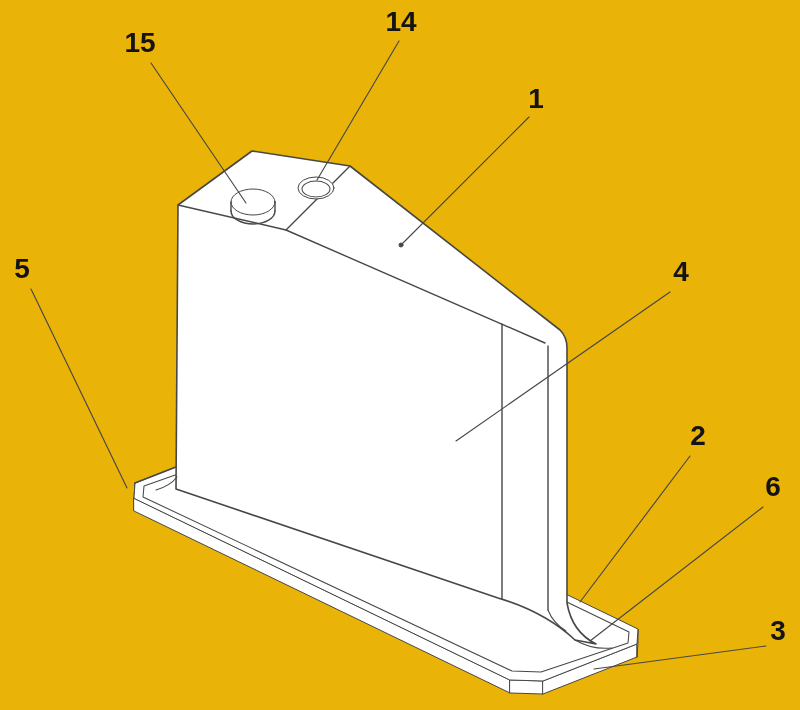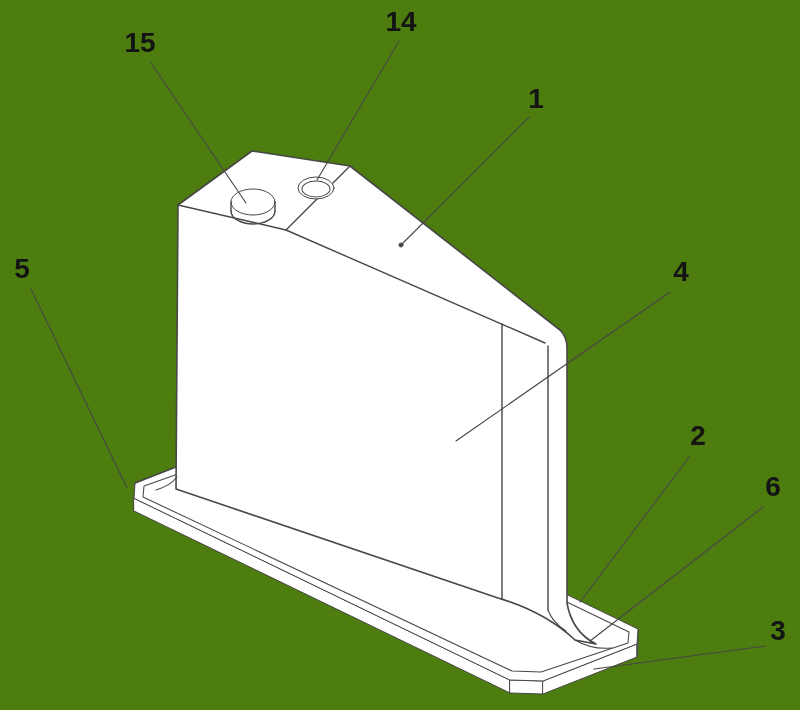--- a/index.html
+++ b/index.html
@@ -1,16 +1,16 @@
 <!DOCTYPE html>
 <html><head>
 <meta charset="utf-8">
 <style>
   html,body{margin:0;padding:0;background:#ffffff;}
-  .canvas{position:relative;width:800px;height:710px;background:#4d7c0f;overflow:hidden;
+  .canvas{position:relative;width:800px;height:710px;background:#eab308;overflow:hidden;
           font-family:"Liberation Sans","DejaVu Sans",sans-serif;}
   svg{display:block;width:800px;height:710px;}
   .face{fill:#ffffff;}
   .sil{fill:#ffffff;stroke-width:1.6;}
   .ln{fill:none;stroke-width:1.4;}
   .ln-thin{fill:none;stroke-width:1.05;}
   .ln-leader{fill:none;stroke-width:1.15;}
   path,ellipse,line,circle{stroke-linejoin:round;stroke-linecap:round;}
   .labels text{font:700 28px "Liberation Sans","DejaVu Sans",sans-serif;text-anchor:middle;}
 </style>

